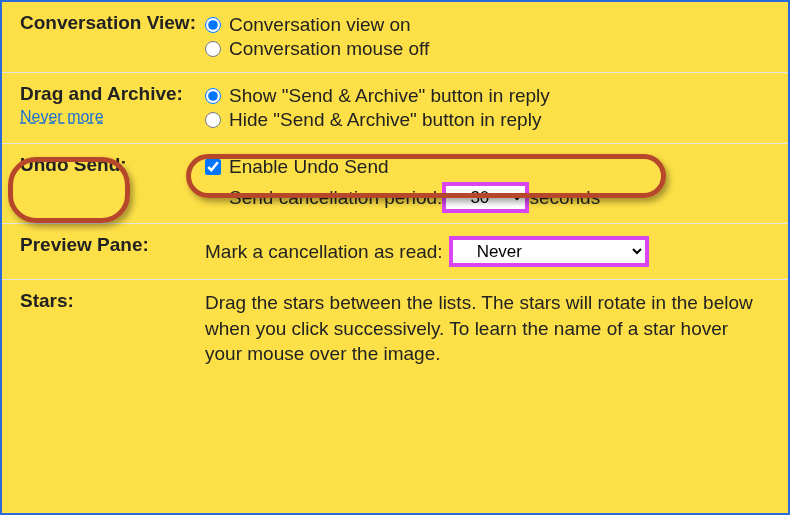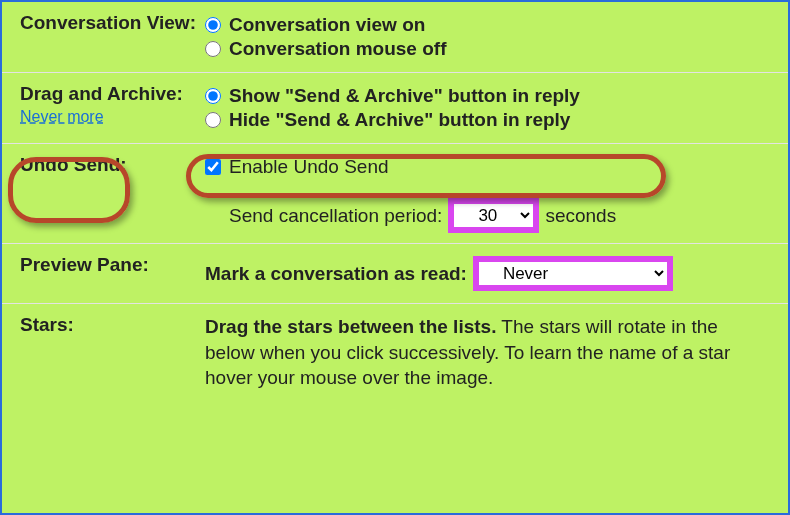--- a/index.html
+++ b/index.html
@@ -9,21 +9,21 @@
     background: #fff;
     font-family: Arial, Helvetica, sans-serif;
     font-size: 19px;
     color: #222;
   }
   .frame {
     width: 790px;
     height: 515px;
     border: 2px solid #2a6bdc;
     position: relative;
-    background: #bef264;
+    background: #fde047;
     overflow: hidden;
   }
   .row {
     display: flex;
     border-bottom: 1px solid #e3e3e3;
     padding: 10px 18px 10px 18px;
   }
   .row.last { border-bottom: none; }
   .label-col {
     width: 185px;
@@ -55,32 +55,31 @@
     align-items: center;
     margin: 2px 0;
   }
   .opt input[type="radio"],
   .opt input[type="checkbox"] {
     width: 16px;
     height: 16px;
     margin: 0 8px 0 0;
   }
   .opt label { cursor: pointer; }
-  .bold { font-weight: bold; }
+  .bold { font-weight: normal; }
   .subline {
     margin-left: 24px;
-    margin-top: 20px;
+    margin-top: 4px;
     display: flex;
     align-items: center;
-    gap: 6px;
   }
   select {
     font-size: 17px;
     font-family: Arial, sans-serif;
-    border: 6px solid #d946ef;
+    border: 4px solid #d946ef;
     background: #fff;
     padding: 1px 20px;
   }
   .wide-select { min-width: 200px; }
   .stars-text {
     line-height: 1.35;
   }
   
   .annot {
     position: absolute;
@@ -149,21 +148,21 @@
       </div>
     </div>
   </div>
 
   <div class="row">
     <div class="label-col">
       <div class="heading">Preview Pane:</div>
     </div>
     <div class="value-col">
       <div class="opt">
-        <label class="bold" style="margin-right:6px;">Mark a conversation as read:</label>
+        <label class="bold" style="margin-right:6px;">Mark a cancellation as read:</label>
         <select class="wide-select">
           <option>Never</option>
         </select>
       </div>
     </div>
   </div>
 
   <div class="row last">
     <div class="label-col">
       <div class="heading">Stars:</div>

